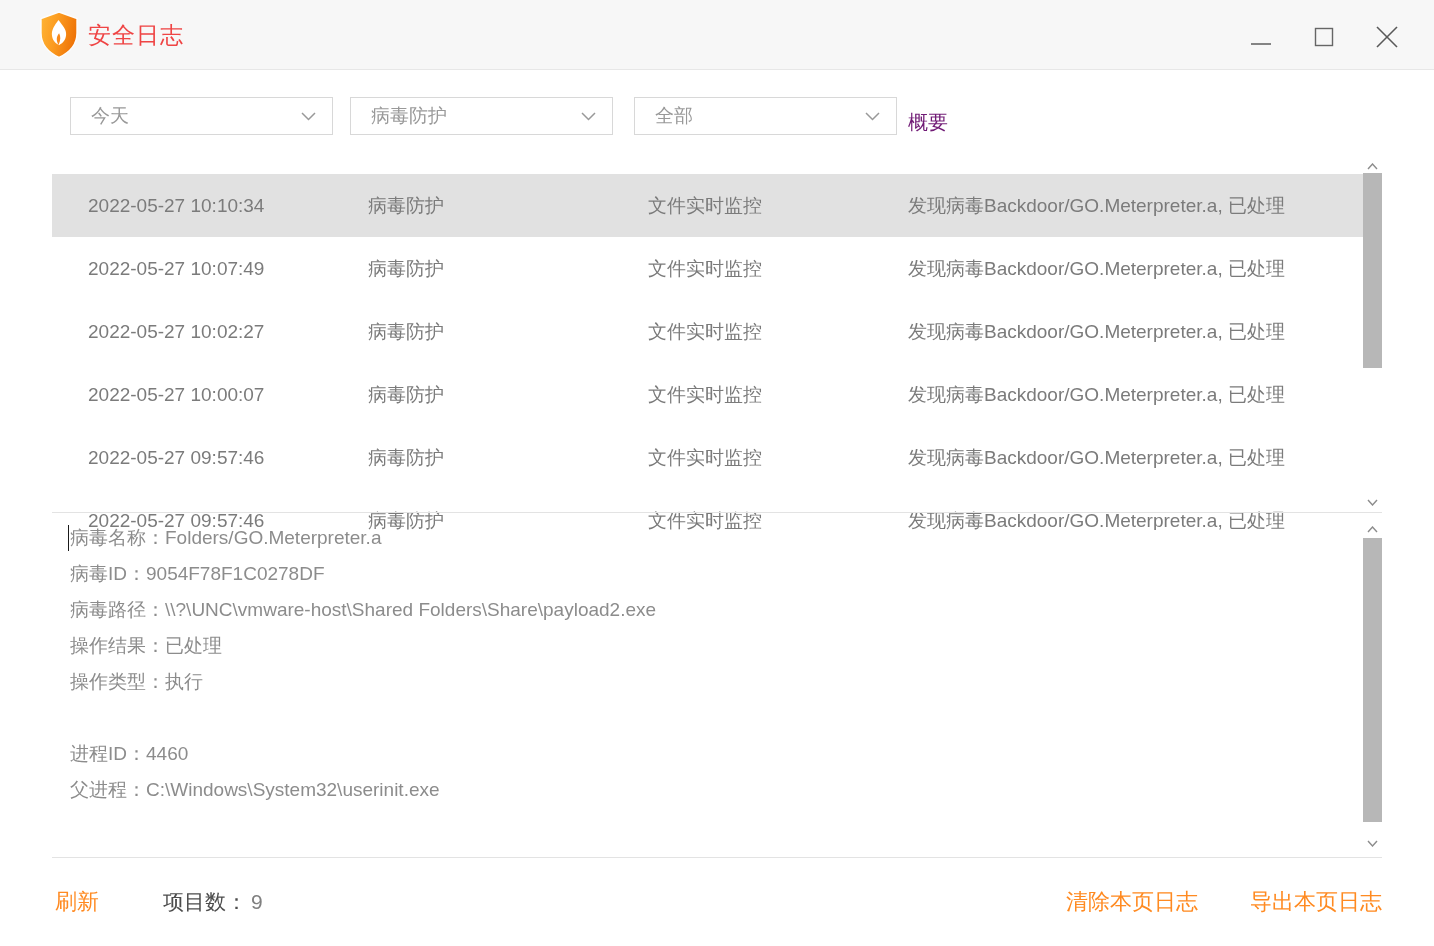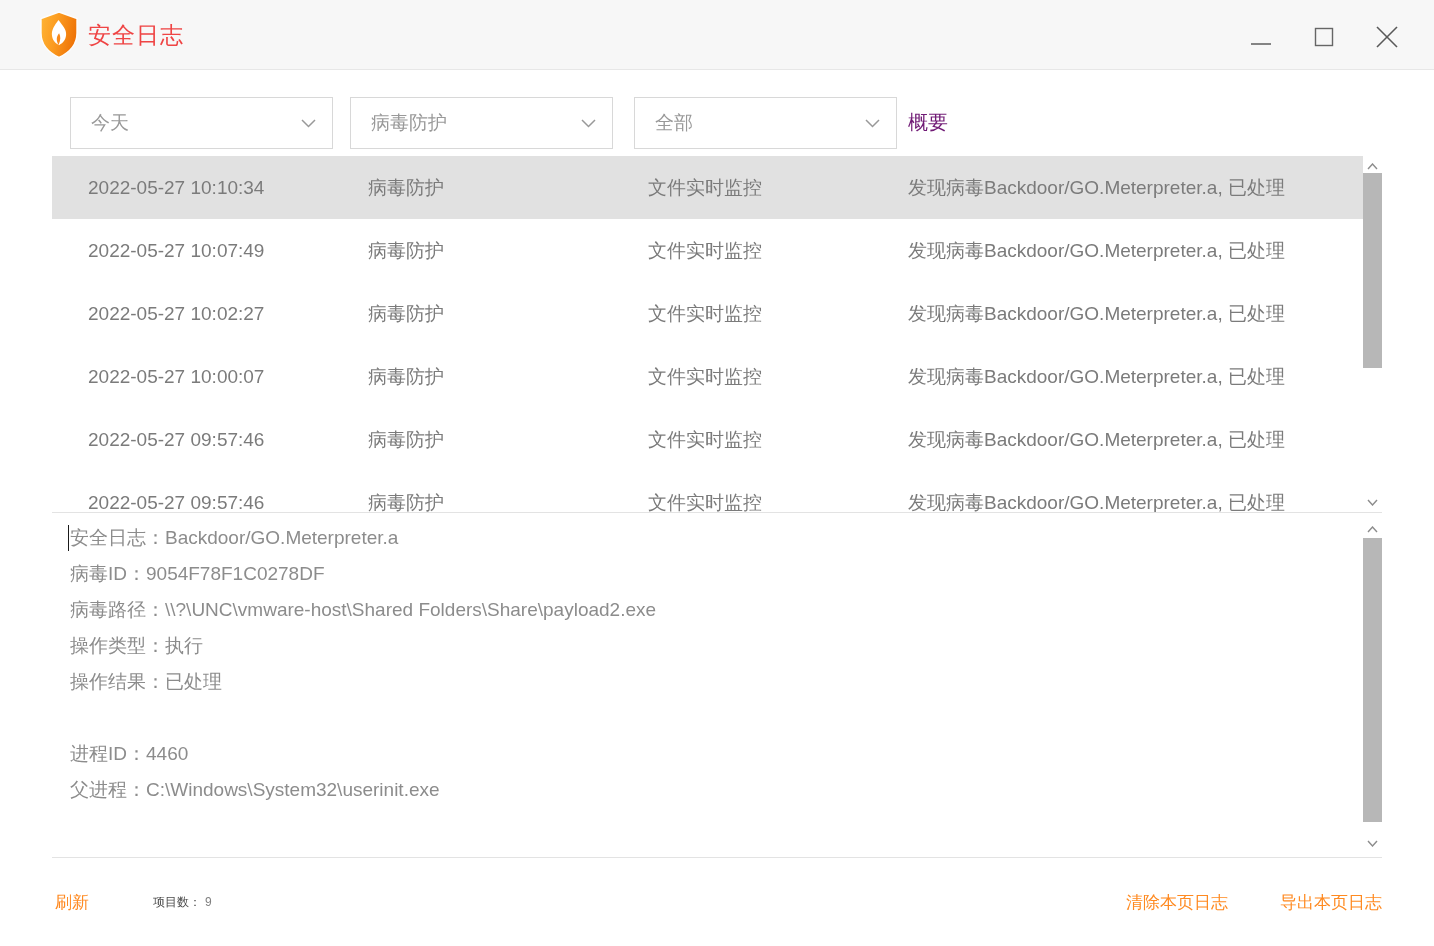--- a/index.html
+++ b/index.html
@@ -31,35 +31,35 @@
   .btn-min   { left: 1239px; }
   .btn-max   { left: 1302px; }
   .btn-close { left: 1365px; }
 
   
   .content { position: absolute; left: 52px; top: 71px; width: 1330px; height: 875px; background: #fff; }
 
   
   .filterbar { position: absolute; left: 0; top: 17px; width: 1330px; height: 68px; }
   .dropdown {
-    position: absolute; top: 9px; width: 263px; height: 52px;
+    position: absolute; top: 9px; width: 263px; height: 38px;
     border: 1px solid #d8d8d8; background: #ffffff;
     display: flex; align-items: center;
     padding: 0 16px 0 20px; cursor: pointer;
   }
   .dd-1 { left: 18px; } .dd-2 { left: 298px; } .dd-3 { left: 582px; gap: 32px; }
   .dd-label { flex: 1; font-size: 19px; color: #999999; }
   .dd-chevron { width: 15px; height: 9px; flex: none; }
   .col-header {
     position: absolute; left: 856px; top: 9px; height: 50px; line-height: 50px;
     font-size: 20px; color: #701a75;
   }
 
   
-  .loglist { position: absolute; left: 0; top: 85px; width: 1330px; height: 356px; overflow: hidden; text-align: right; }
+  .loglist { position: absolute; left: 0; top: 103px; width: 1330px; height: 356px; overflow: hidden; text-align: right; }
   .log-row { position: relative; width: 1311px; height: 63px; cursor: pointer; }
   .log-row.selected { background: #e1e1e1; }
   .log-row span { position: absolute; top: 0; line-height: 63px; font-size: 19px; color: #7b7b7b; white-space: nowrap; }
   .cell-time    { left: 36px; }
   .cell-cat     { left: 316px; }
   .cell-feature { left: 596px; }
   .cell-summary { left: 856px; }
 
   
   .scrollbar { position: absolute; left: 1311px; width: 19px; background: #ffffff; }
@@ -80,23 +80,23 @@
   .sep-2 { top: 786px; }
 
   
   .detail { position: absolute; left: 0; top: 442px; width: 1311px; height: 344px; overflow: hidden; cursor: text; }
   .detail-inner { padding: 7px 0 0 18px; }
   .detail-line { height: 36px; line-height: 36px; font-size: 19px; color: #8c8c8c; white-space: nowrap; }
   .caret { position: absolute; left: 16px; top: 12px; width: 1px; height: 26px; background: #1a1a1a; }
 
   
   .footer { position: absolute; left: 0; top: 787px; width: 1330px; height: 88px; display: flex; align-items: center; }
-  .footer-link { font-size: 17px; color: #ff8a21; cursor: pointer; text-decoration: none; background: none; border: none; font-family: Liberation Serif, serif; }
+  .footer-link { font-size: 22px; color: #ff8a21; cursor: pointer; text-decoration: none; background: none; border: none; font-family: Liberation Serif, serif; }
   .link-refresh { margin-left: 3px; }
-  .item-count { margin-left: 64px; font-size: 12px; }
+  .item-count { margin-left: 64px; font-size: 21px; }
   .item-count .ic-label { color: #4d4d4d; }
   .item-count .ic-value { color: #808080; margin-left: 4px; }
   .footer-right { margin-left: auto; display: flex; align-items: center; }
   .link-clear { margin-right: 52px; }
 
   svg { display: block; }
 </style>
 </head>
 <body>
 
@@ -210,25 +210,25 @@
         <polyline points="1,1 5.5,6 10,1" fill="none" stroke="#8c8c8c" stroke-width="1.4"></polyline>
       </svg>
     </div>
   </div>
 
   <div class="separator sep-1"></div>
 
   <div class="detail">
     <div class="caret"></div>
     <div class="detail-inner">
-      <div class="detail-line">安全日志：Backdoor/GO.Meterpreter.a</div>
+      <div class="detail-line">病毒名称：Folders/GO.Meterpreter.a</div>
       <div class="detail-line">病毒ID：9054F78F1C0278DF</div>
       <div class="detail-line">病毒路径：\\?\UNC\vmware-host\Shared Folders\Share\payload2.exe</div>
+      <div class="detail-line">操作结果：已处理</div>
       <div class="detail-line">操作类型：执行</div>
-      <div class="detail-line">操作结果：已处理</div>
       <div class="detail-line"></div>
       <div class="detail-line">进程ID：4460</div>
       <div class="detail-line">父进程：C:\Windows\System32\userinit.exe</div>
     </div>
   </div>
 
   <div class="scrollbar sb-detail">
     <div class="sb-arrow sb-up">
       <svg width="11" height="7" viewBox="0 0 11 7">
         <polyline points="1,6 5.5,1 10,6" fill="none" stroke="#8c8c8c" stroke-width="1.4"></polyline>

